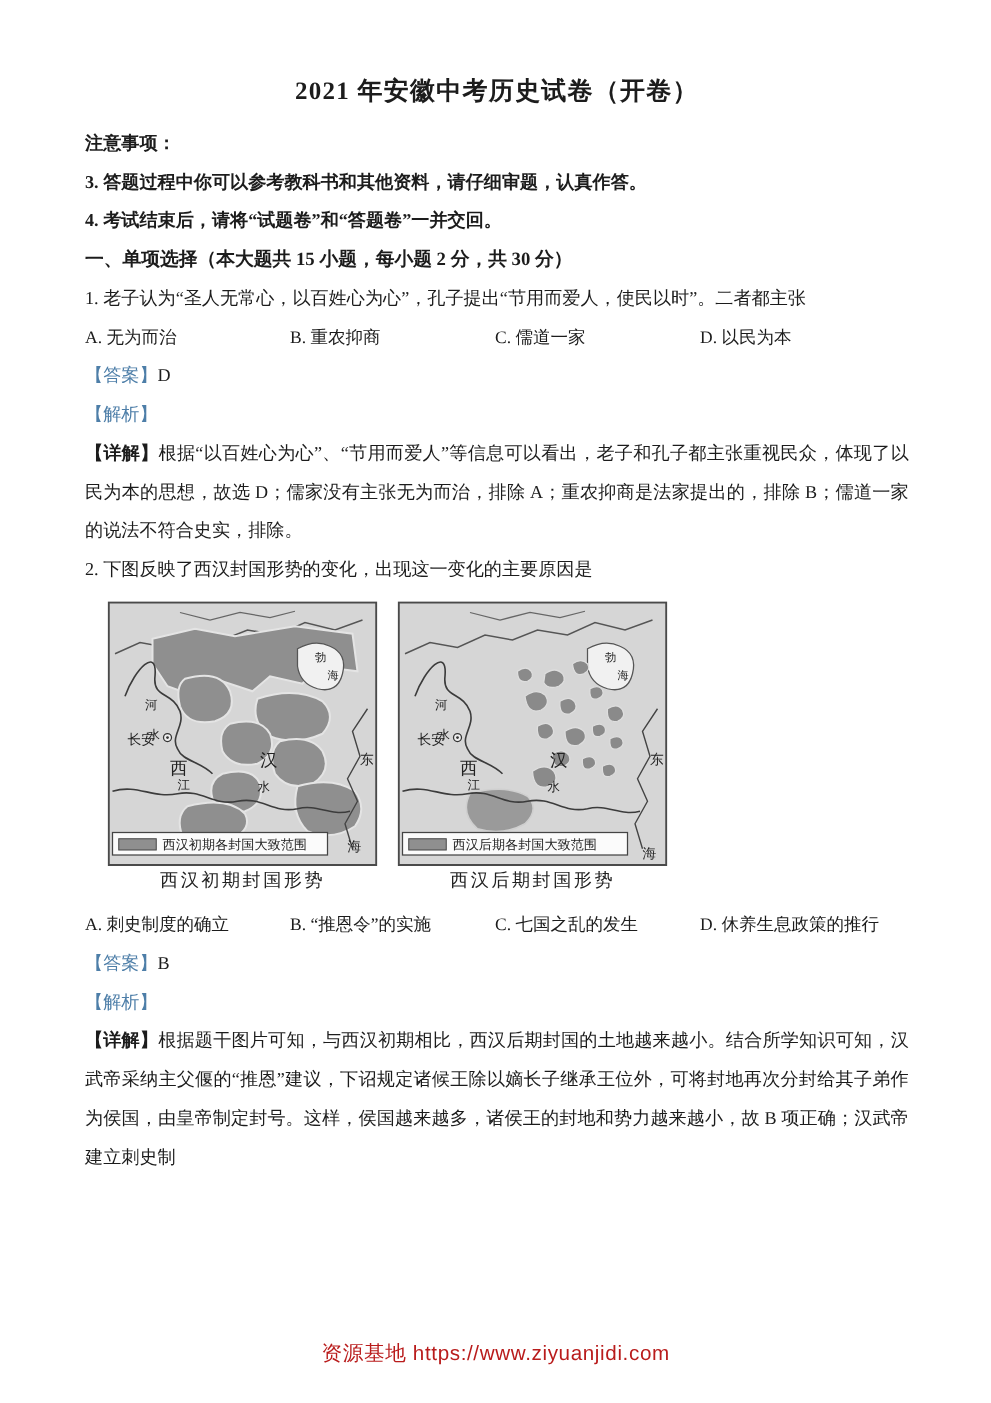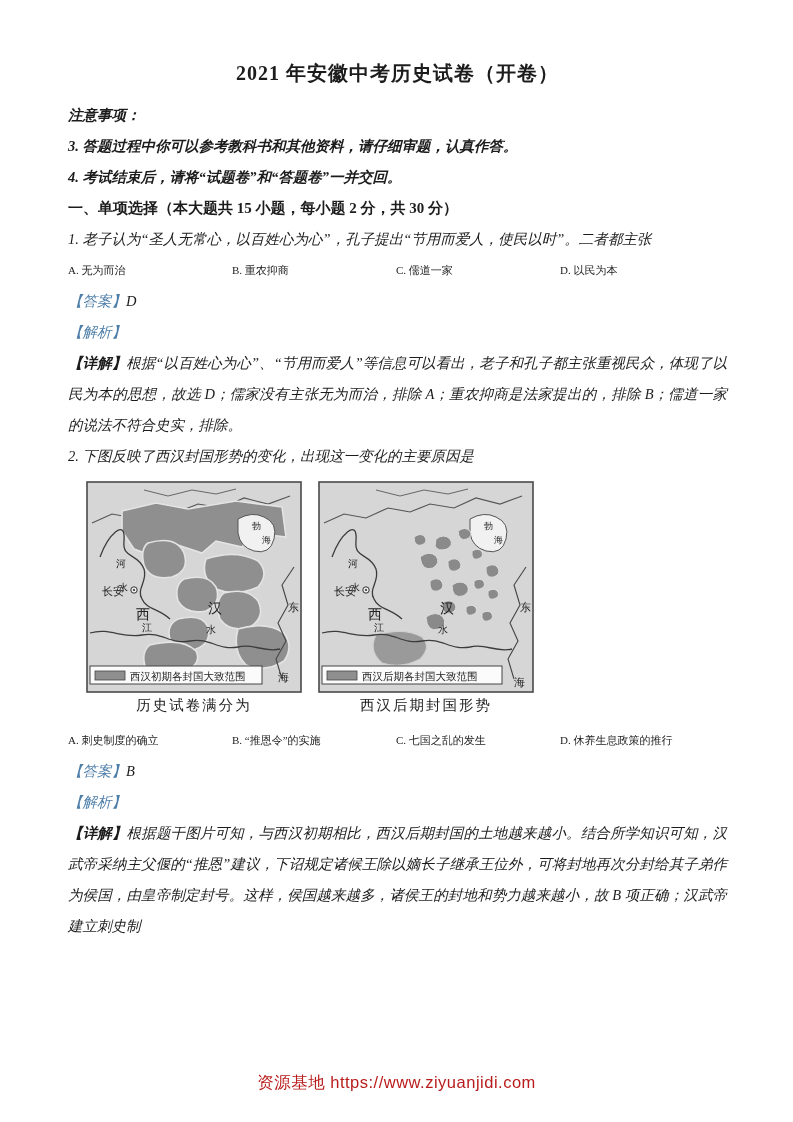--- a/index.html
+++ b/index.html
@@ -9,27 +9,27 @@
     width: 793px; height: 913px;
     background: #ffffff;
     font-family: "Liberation Serif", serif;
     color: #1c1c1c;
   }
   .content { padding: 58px 66px 0 68px; }
   .doc-title {
     font-size: 20px; font-weight: bold; text-align: center;
     line-height: 30px; margin-bottom: 12px; letter-spacing: 1px;
   }
-  .line { font-size: 14.5px; line-height: 31px; font-style: italic; }
+  .line { font-size: 14.5px; line-height: 31px; }
   .bold { font-weight: bold; }
   .justify { text-align: justify; }
   .section-heading { font-size: 15px; font-weight: bold; line-height: 31px; }
   .options-row {
     display: grid; grid-template-columns: 164px 164px 164px 165px;
-    font-size: 11px; line-height: 31px;
+    font-size: 14px; line-height: 31px;
   }
   .blue { color: #4d7ea8; }
   .detail-label { font-weight: bold; }
   .maps-row { display: flex; margin: 9px 0 6px 18px; }
   .map-figure { width: 216px; margin-right: 16px; }
   .map-svg { display: block; }
   .map-caption {
     font-size: 14.5px; text-align: center; line-height: 24px;
     letter-spacing: 2px; color: #222;
   }
@@ -107,21 +107,21 @@
           <text x="32" y="110" font-size="10">水</text>
           <text x="120" y="152" font-size="10">水</text>
           <text x="202" y="130" font-size="11">东</text>
           <text x="56" y="150" font-size="10">江</text>
           <text x="192" y="200" font-size="11">海</text>
 
           <rect x="4" y="185" width="172" height="18" fill="#fbfbfb" stroke="#444" stroke-width="1"></rect>
           <rect x="9" y="190" width="30" height="9" fill="#8f8f8f" stroke="#444" stroke-width="0.8"></rect>
           <text x="44" y="198.5" font-size="10.5">西汉初期各封国大致范围</text>
         </svg>
-        <figcaption class="map-caption">历史试卷满分为</figcaption>
+        <figcaption class="map-caption">西汉初期封国形势</figcaption>
       </figure>
 
       <figure class="map-figure">
         <svg class="map-svg" width="216" height="212" viewBox="0 0 216 212">
           <rect x="1" y="1" width="214" height="210" fill="#d6d6d6" stroke="#4a4a4a" stroke-width="1.6"></rect>
           <path d="M6,42 L26,33 L48,37 L70,27 L92,31 L112,23 L136,27 L158,17 L182,23 L204,15" fill="none" stroke="#555" stroke-width="1.2"></path>
           <path d="M58,9 L82,15 L106,9 L130,13 L150,8" fill="none" stroke="#666" stroke-width="1"></path>
 
           <path d="M152,38 Q166,30 178,36 Q192,42 188,58 Q184,74 168,70 Q154,66 152,52 Z" fill="#f1f1f1" stroke="#555" stroke-width="1"></path>
 

